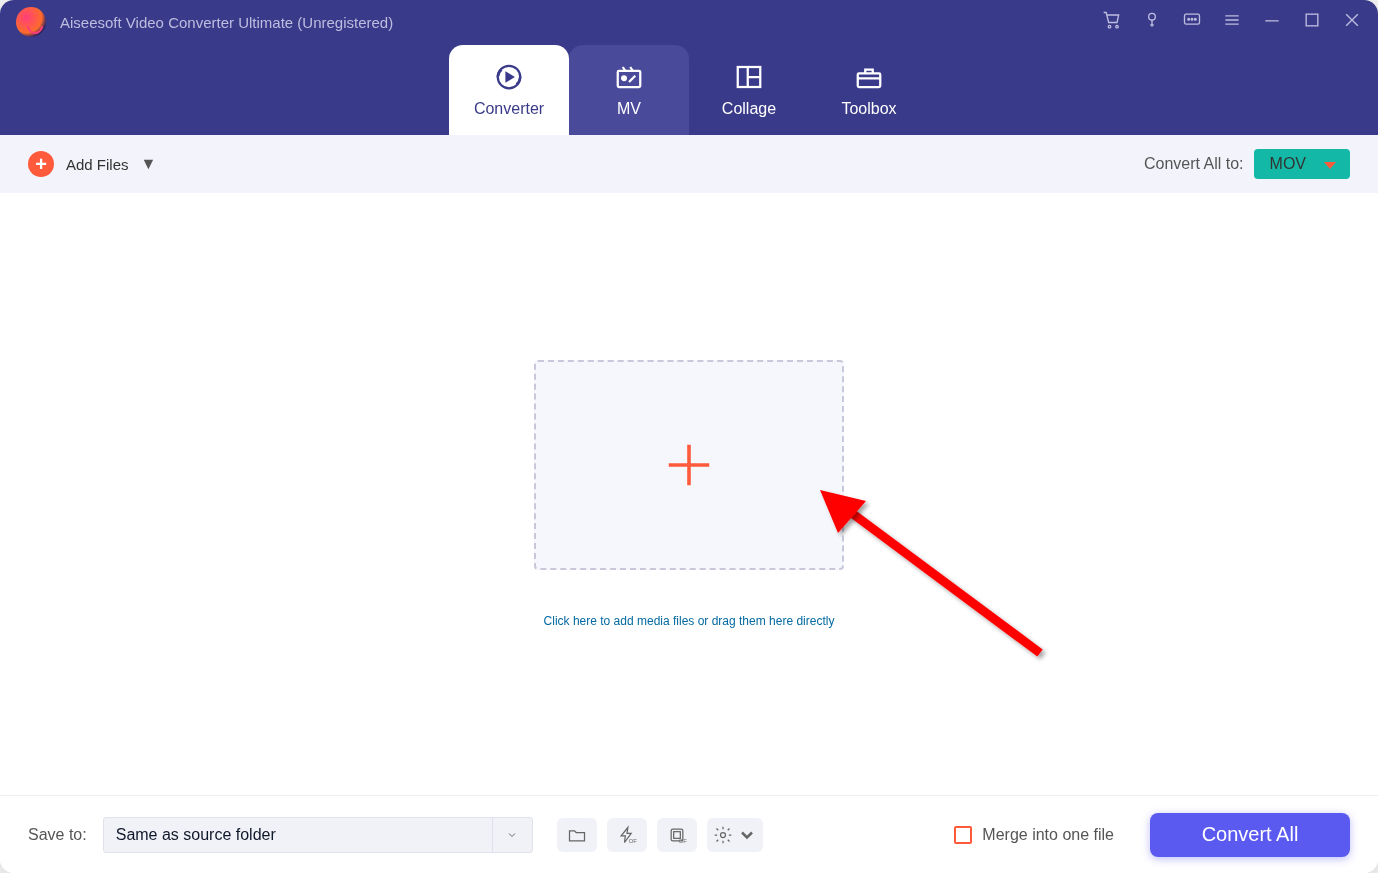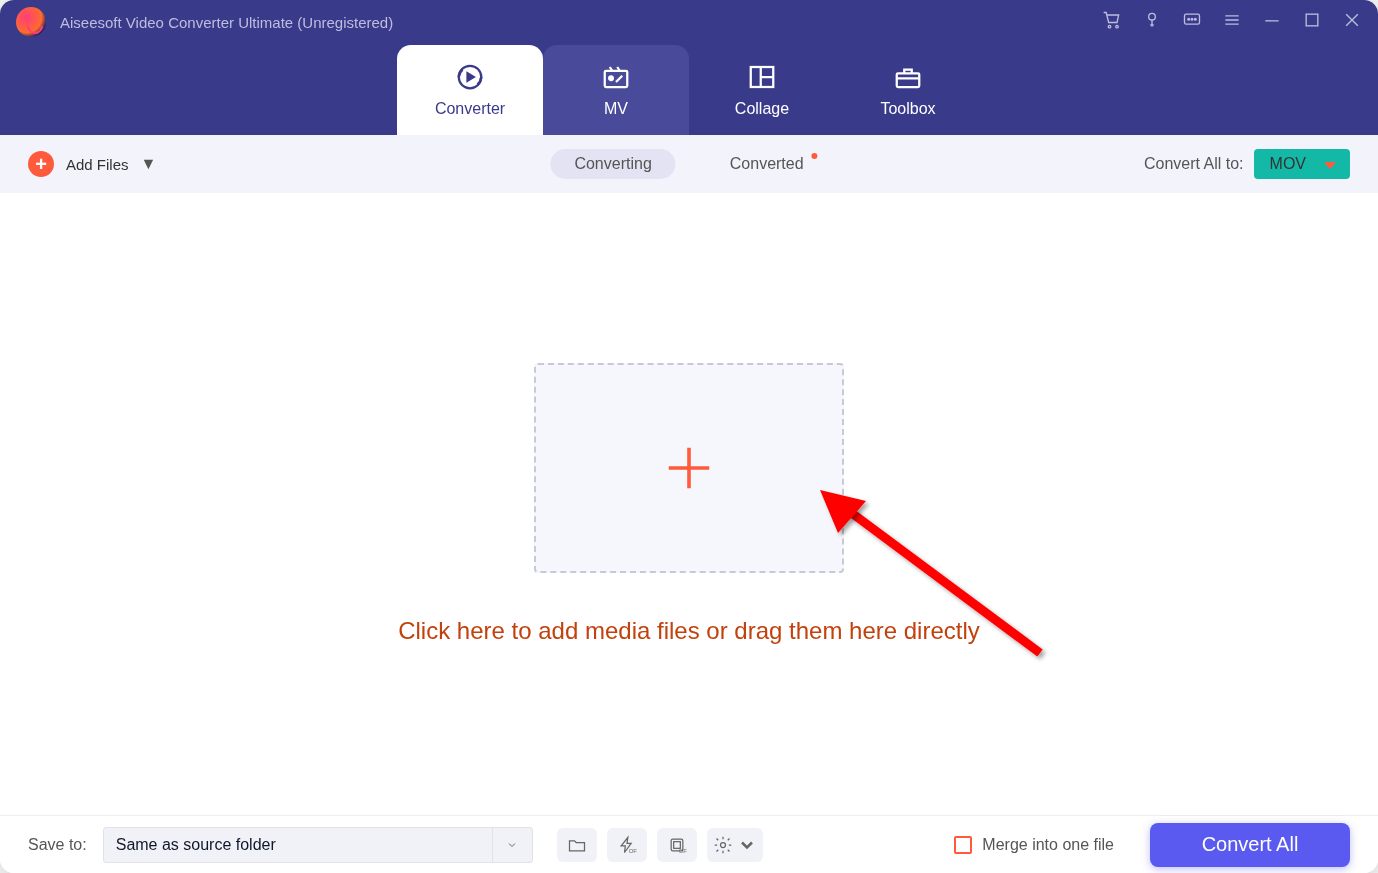--- a/index.html
+++ b/index.html
@@ -7,44 +7,44 @@
 .app-window { width: 1378px; height: 873px; background: #fff; border-radius: 14px; overflow: hidden; box-shadow: 0 4px 24px rgba(0,0,0,0.15); display: flex; flex-direction: column; position: relative; }
 .titlebar { background: #3a3a8a; height: 135px; display: flex; flex-direction: column; position: relative; }
 .titlebar-top { height: 44px; display: flex; align-items: center; padding: 16px 16px; }
 .logo { width: 30px; height: 30px; border-radius: 50%; background: radial-gradient(circle at 35% 35%, #ff3d7a 0%, #ff6b2c 55%, #2a1e5e 75%); margin-right: 14px; position: relative; }
 .logo::after { content: ""; position: absolute; width: 12px; height: 12px; border: 2px solid #ff3d7a; border-radius: 50%; right: 3px; bottom: 3px; border-left-color: transparent; border-top-color: transparent; transform: rotate(45deg); }
 .app-title { color: #bdbde0; font-size: 15px; }
 .window-controls { margin-left: auto; display: flex; gap: 20px; align-items: center; }
 .window-controls svg { width: 20px; height: 20px; stroke: #bdbde0; fill: none; stroke-width: 1.6; }
 .window-controls .wc { cursor: pointer; }
 .tabs-row { display: flex; justify-content: center; flex: 1; align-items: flex-end; }
-.main-tab { width: 146px; height: 90px; display: flex; flex-direction: column; align-items: center; justify-content: center; gap: 8px; color: #fff; position: relative; cursor: pointer; }
+.main-tab { width: 120px; height: 90px; display: flex; flex-direction: column; align-items: center; justify-content: center; gap: 8px; color: #fff; position: relative; cursor: pointer; }
 .main-tab.active { background: #fff; color: #3a3a8a; border-top-left-radius: 14px; border-top-right-radius: 14px; }
 .main-tab.mid { background: #4a4a9a; border-top-left-radius: 14px; border-top-right-radius: 14px; }
 .main-tab svg { width: 30px; height: 30px; stroke: currentColor; fill: none; stroke-width: 1.8; }
 .main-tab-label { font-size: 16px; }
 .toolbar { height: 58px; background: #f3f4fb; display: flex; align-items: center; padding: 0 28px; gap: 18px; }
 .add-btn { display: flex; align-items: center; gap: 12px; cursor: pointer; }
 .add-plus { width: 26px; height: 26px; background: #ff5a3c; border-radius: 50%; display: flex; align-items: center; justify-content: center; color: #fff; font-size: 20px; font-weight: bold; }
 .add-label { font-size: 15px; color: #333; }
 .add-caret { color: #555; }
 .seg { margin-left: auto; margin-right: auto; display: flex; align-items: center; gap: 30px; position: absolute; left: 50%; transform: translateX(-50%); }
 .seg-item { padding: 6px 24px; border-radius: 16px; color: #555; font-size: 16px; cursor: pointer; position: relative; }
 .seg-item.active { background: #e3e3f3; }
 .seg-dot { width: 6px; height: 6px; background: #ff5a3c; border-radius: 50%; position: absolute; top: 4px; right: 10px; }
 .convert-to { margin-left: auto; display: flex; align-items: center; gap: 10px; }
 .convert-to-label { color: #555; font-size: 16px; }
 .format-sel { background: #14b8a6; padding: 6px 44px 6px 16px; border-radius: 4px; font-size: 16px; color: #333; position: relative; cursor: pointer; }
 .format-sel::after { content: ""; position: absolute; right: 14px; top: 50%; transform: translateY(-30%); border-left: 6px solid transparent; border-right: 6px solid transparent; border-top: 7px solid #ff5a3c; }
 .workspace { flex: 1; background: #fff; display: flex; flex-direction: column; align-items: center; justify-content: center; position: relative; }
 .dropzone { width: 310px; height: 210px; border: 2px dashed #c8c8da; border-radius: 4px; background: #f6f7fc; display: flex; align-items: center; justify-content: center; cursor: pointer; }
 .dropzone svg { width: 54px; height: 54px; stroke: #ff5a3c; stroke-width: 1.6; }
-.drop-hint { margin-top: 44px; font-size: 24px; color: #c2410c; }
+.drop-hint { margin-top: 44px; font-size: 12px; color: #0369a1; }
 .arrow-annot { position: absolute; left: 810px; top: 290px; z-index: 5; pointer-events: none; }
-.bottombar { height: 58px; border-top: 1px solid #eee; display: flex; align-items: center; padding: 0 28px; gap: 16px; background: #fff; }
+.bottombar { height: 78px; border-top: 1px solid #eee; display: flex; align-items: center; padding: 0 28px; gap: 16px; background: #fff; }
 .saveto-label { color: #555; font-size: 16px; }
 .saveto-sel { flex: 0 0 430px; height: 36px; background: #f1f2f7; border: 1px solid #e0e1ea; border-radius: 3px; display: flex; align-items: center; padding: 0 12px; color: #0f172a; font-size: 16px; position: relative; cursor: pointer; }
 .saveto-caret { position: absolute; right: 0; top: 0; width: 40px; height: 100%; border-left: 1px solid #e0e1ea; display: flex; align-items: center; justify-content: center; }
 .foot-icons { display: flex; gap: 10px; margin-left: 8px; }
 .foot-ico { width: 40px; height: 34px; background: #f1f2f7; border-radius: 6px; display: flex; align-items: center; justify-content: center; cursor: pointer; }
 .foot-ico svg { width: 20px; height: 20px; stroke: #666; fill: none; stroke-width: 1.5; }
 .foot-ico.wider { width: 56px; }
 .merge { margin-left: auto; display: flex; align-items: center; gap: 10px; cursor: pointer; }
 .merge-box { width: 18px; height: 18px; border: 2px solid #ff5a3c; border-radius: 2px; }
 .merge-label { color: #555; font-size: 16px; }
@@ -123,27 +123,20 @@
       </div>
     </div>
   </div>
 
   <div class="toolbar" style="position:relative;">
     <div class="add-btn">
       <div class="add-plus">+</div>
       <span class="add-label">Add Files</span>
       <span class="add-caret">▼</span>
     </div>
-    <div class="seg">
-      <div class="seg-item active">Converting</div>
-      <div class="seg-item">
-        <span>Converted</span>
-        <span class="seg-dot"></span>
-      </div>
-    </div>
     <div class="convert-to">
       <span class="convert-to-label">Convert All to:</span>
       <div class="format-sel">MOV</div>
     </div>
   </div>
 
   <div class="workspace">
     <div class="dropzone">
       <svg viewBox="0 0 24 24">
           <path d="M12 3v18M3 12h18"></path>

